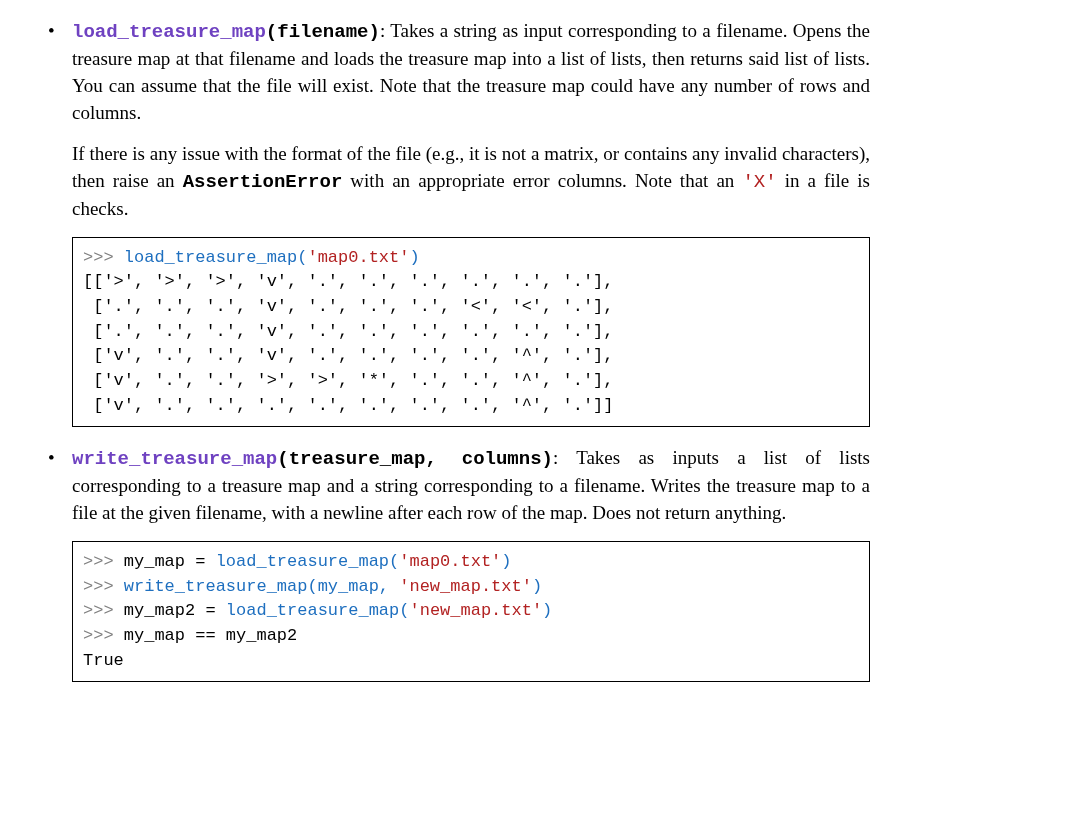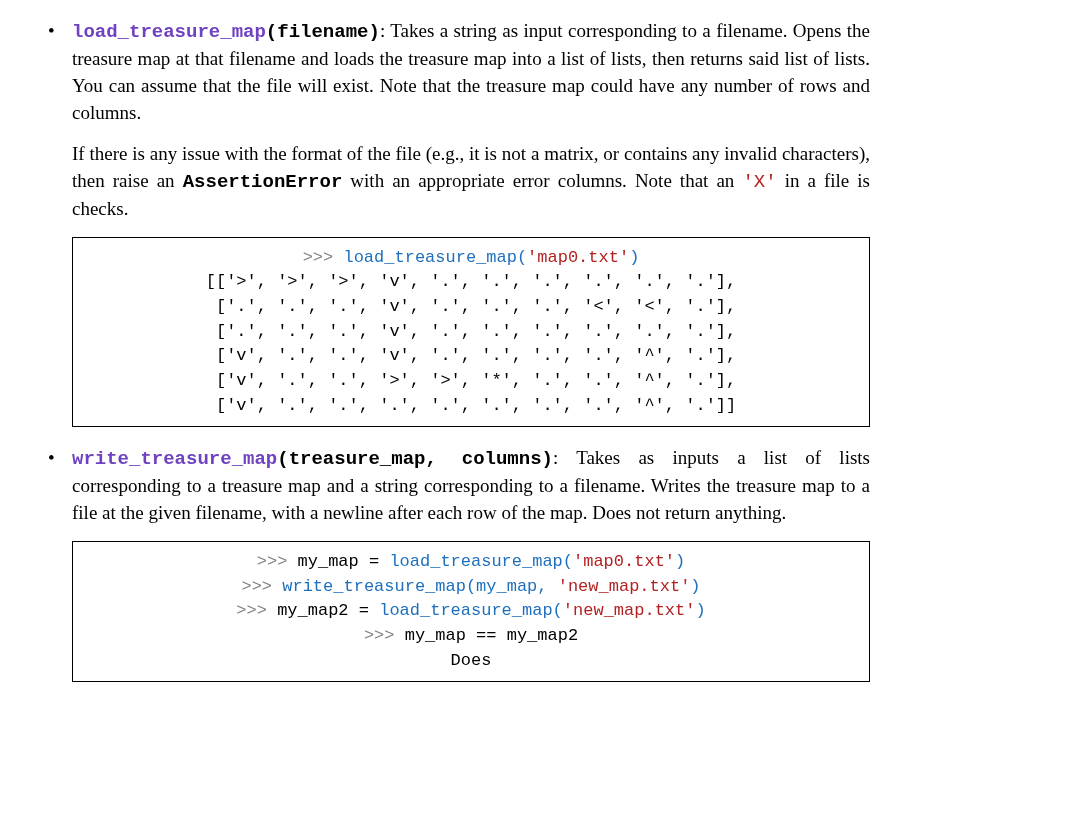--- a/index.html
+++ b/index.html
@@ -59,21 +59,20 @@
   }
   .codebox {
     border: 1px solid #000;
     padding: 8px 10px;
     font-family: "Courier New", Courier, monospace;
     font-size: 17px;
     line-height: 1.45;
     white-space: pre-wrap;
     margin-top: 6px;
     margin-bottom: 10px;
-    text-align: center;
   }
   .codebox .prompt {
     color: #808080;
   }
   .codebox .tok-func {
     color: #1e6fbf;
   }
   .codebox .tok-str {
     color: #b22222;
   }
@@ -101,17 +100,17 @@
     </li>
 
     <li class="item">
       <p class="para last">
         <span class="func-name">write_treasure_map</span><span class="code-inline func">(treasure_map, columns)</span><span>: Takes as inputs a list of lists corresponding to a treasure map and a string corresponding to a filename. Writes the treasure map to a file at the given filename, with a newline after each row of the map. Does not return anything.</span>
       </p>
       <div class="codebox"><span class="prompt">&gt;&gt;&gt; </span><span>my_map = </span><span class="tok-func">load_treasure_map(</span><span class="tok-str">'map0.txt'</span><span class="tok-func">)</span>
 <span class="prompt">&gt;&gt;&gt; </span><span class="tok-func">write_treasure_map(my_map, </span><span class="tok-str">'new_map.txt'</span><span class="tok-func">)</span>
 <span class="prompt">&gt;&gt;&gt; </span><span>my_map2 = </span><span class="tok-func">load_treasure_map(</span><span class="tok-str">'new_map.txt'</span><span class="tok-func">)</span>
 <span class="prompt">&gt;&gt;&gt; </span><span>my_map == my_map2</span>
-<span>Does</span></div>
+<span>True</span></div>
     </li>
 
   </ul>
 </div>
 
 </body></html>

